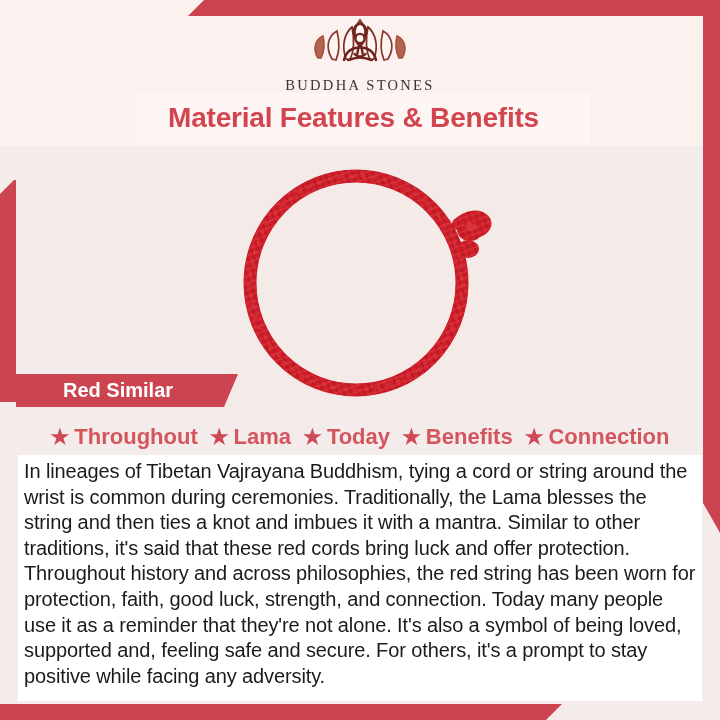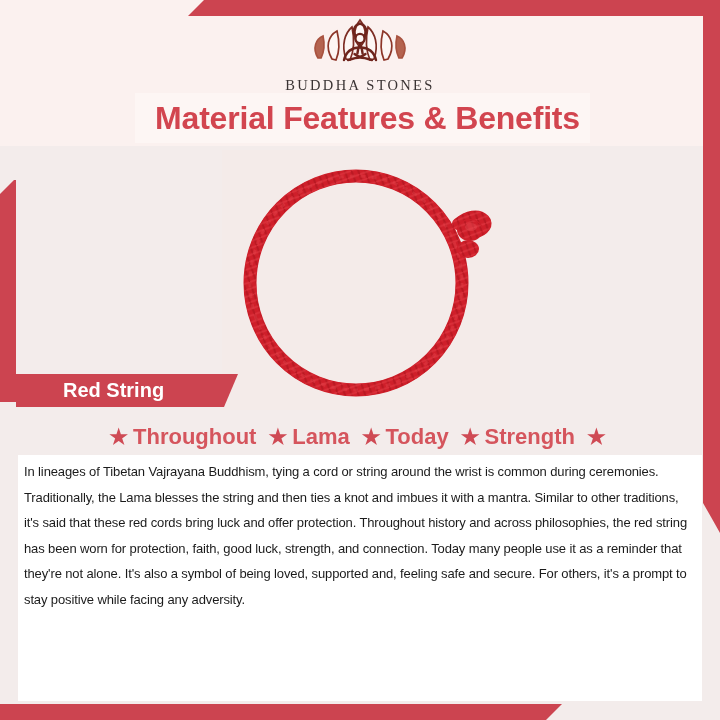--- a/index.html
+++ b/index.html
@@ -79,26 +79,26 @@
 
   
   .title-band {
     position: absolute;
     left: 135px; top: 93px;
     width: 455px; height: 50px;
     background: #fdf6f4;
   }
   .title-text {
     position: absolute;
-    left: 140px; top: 94px;
+    left: 126px; top: 94px;
     width: 455px; height: 48px;
     line-height: 48px;
     text-align: center;
     color: #d2454f;
-    font-size: 32px;
+    font-size: 28px;
     font-weight: bold;
     letter-spacing: -0.2px;
     white-space: nowrap;
   }
 
   
   .product {
     position: absolute;
     left: 222px; top: 150px;
     width: 288px; height: 260px;
@@ -158,21 +158,21 @@
     position: absolute;
     left: 18px; top: 455px;
     width: 684px; height: 246px;
     background: #ffffff;
   }
   .body-text {
     position: absolute;
     left: 24px; top: 459px;
     width: 672px;
     color: #1b1b1b;
-    font-size: 13px;
+    font-size: 20px;
     line-height: 25.6px;
     font-weight: 500;
     letter-spacing: -0.12px;
     text-align: left;
   }
 </style>
 </head>
 <body>
 
 <div id="page">
@@ -244,40 +244,41 @@
         <ellipse cx="248" cy="80" rx="12" ry="10" fill="url(#braid)"></ellipse>
         <ellipse cx="249" cy="77" rx="6" ry="4" fill="#e8474f" opacity="0.5"></ellipse>
 
         <ellipse cx="246" cy="99" rx="11" ry="9" fill="#cf1f2a"></ellipse>
         <ellipse cx="246" cy="99" rx="10" ry="8" fill="url(#braid)"></ellipse>
       </g>
     </svg>
   </div>
 
   <div class="tag"></div>
-  <div class="tag-label">Red String</div>
+  <div class="tag-label">Red Similar</div>
 
   <div class="benefits">
     <span class="benefit">
       <span class="star">★</span>
       <span>Throughout</span>
     </span>
     <span class="benefit">
       <span class="star">★</span>
       <span>Lama</span>
     </span>
     <span class="benefit">
       <span class="star">★</span>
       <span>Today</span>
     </span>
     <span class="benefit">
       <span class="star">★</span>
-      <span>Strength</span>
-    </span>
-    <span class="benefit">
-      <span class="star">★</span>
+      <span>Benefits</span>
+    </span>
+    <span class="benefit">
+      <span class="star">★</span>
+      <span>Connection</span>
     </span>
   </div>
 
   <div class="body-card"></div>
   <div class="body-text">In lineages of Tibetan Vajrayana Buddhism, tying a cord or string around the wrist is common during ceremonies. Traditionally, the Lama blesses the string and then ties a knot and imbues it with a mantra. Similar to other traditions, it's said that these red cords bring luck and offer protection. Throughout history and across philosophies, the red string has been worn for protection, faith, good luck, strength, and connection. Today many people use it as a reminder that they're not alone. It's also a symbol of being loved, supported and, feeling safe and secure. For others, it's a prompt to stay positive while facing any adversity.</div>
 
 </div>
 
 </body></html>

